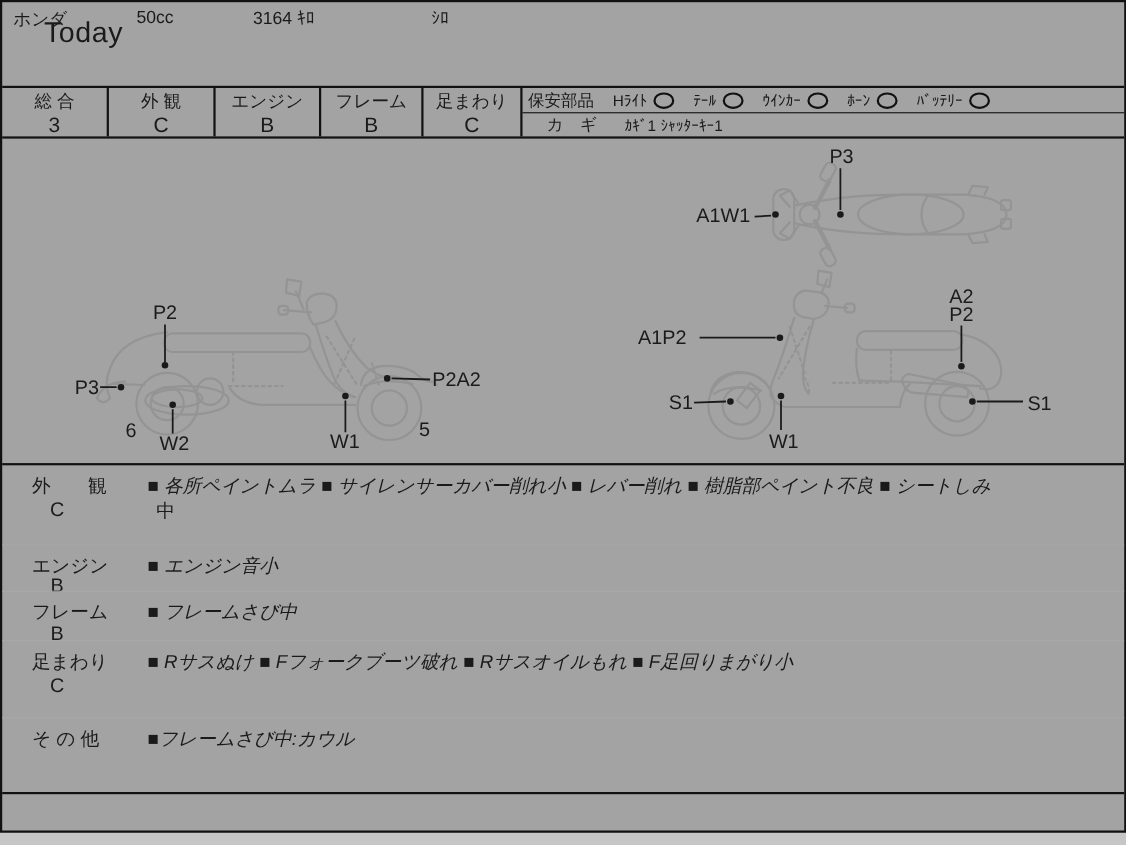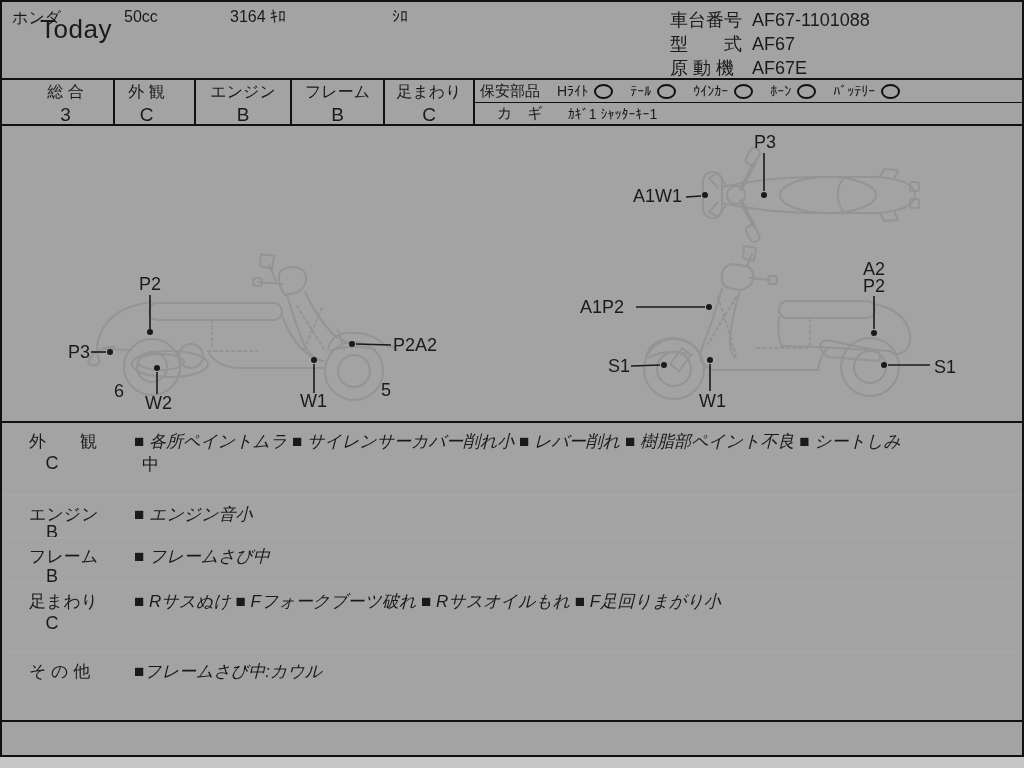--- a/index.html
+++ b/index.html
@@ -45,37 +45,23 @@
 <body>
 
 <div class="sheet">
 
   <span class="abs h-small" style="left:10px;top:6px;">ホンダ</span>
   <span class="abs h-small" style="left:122px;top:6px;">50cc</span>
   <span class="abs h-small" style="left:228px;top:6px;">3164 ｷﾛ</span>
   <span class="abs h-small" style="left:390px;top:6px;">ｼﾛ</span>
   <span class="abs h-model" style="left:9px;top:12px;margin-left:29px;">Today</span>
 
-  <div class="abs h-right" style="left:668px;top:6px;">
-    <div>
-      <span class="lbl">車台番号</span>
-      <span>AF67-1101088</span>
-    </div>
-    <div>
-      <span class="lbl">型　　式</span>
-      <span>AF67</span>
-    </div>
-    <div>
-      <span class="lbl">原 動 機</span>
-      <span>AF67E</span>
-    </div>
-  </div>
 
   <div class="ratings">
-    <div class="rcell" style="left:0;width:97px;margin-left:16px;">
+    <div class="rcell" style="left:0;width:97px;">
       <span class="rl">総 合</span>
       <span class="rv">3</span>
     </div>
     <div class="rcell" style="left:97px;width:97px;">
       <span class="rl">外 観</span>
       <span class="rv">C</span>
     </div>
     <div class="rcell" style="left:194px;width:96px;">
       <span class="rl">エンジン</span>
       <span class="rv">B</span>

